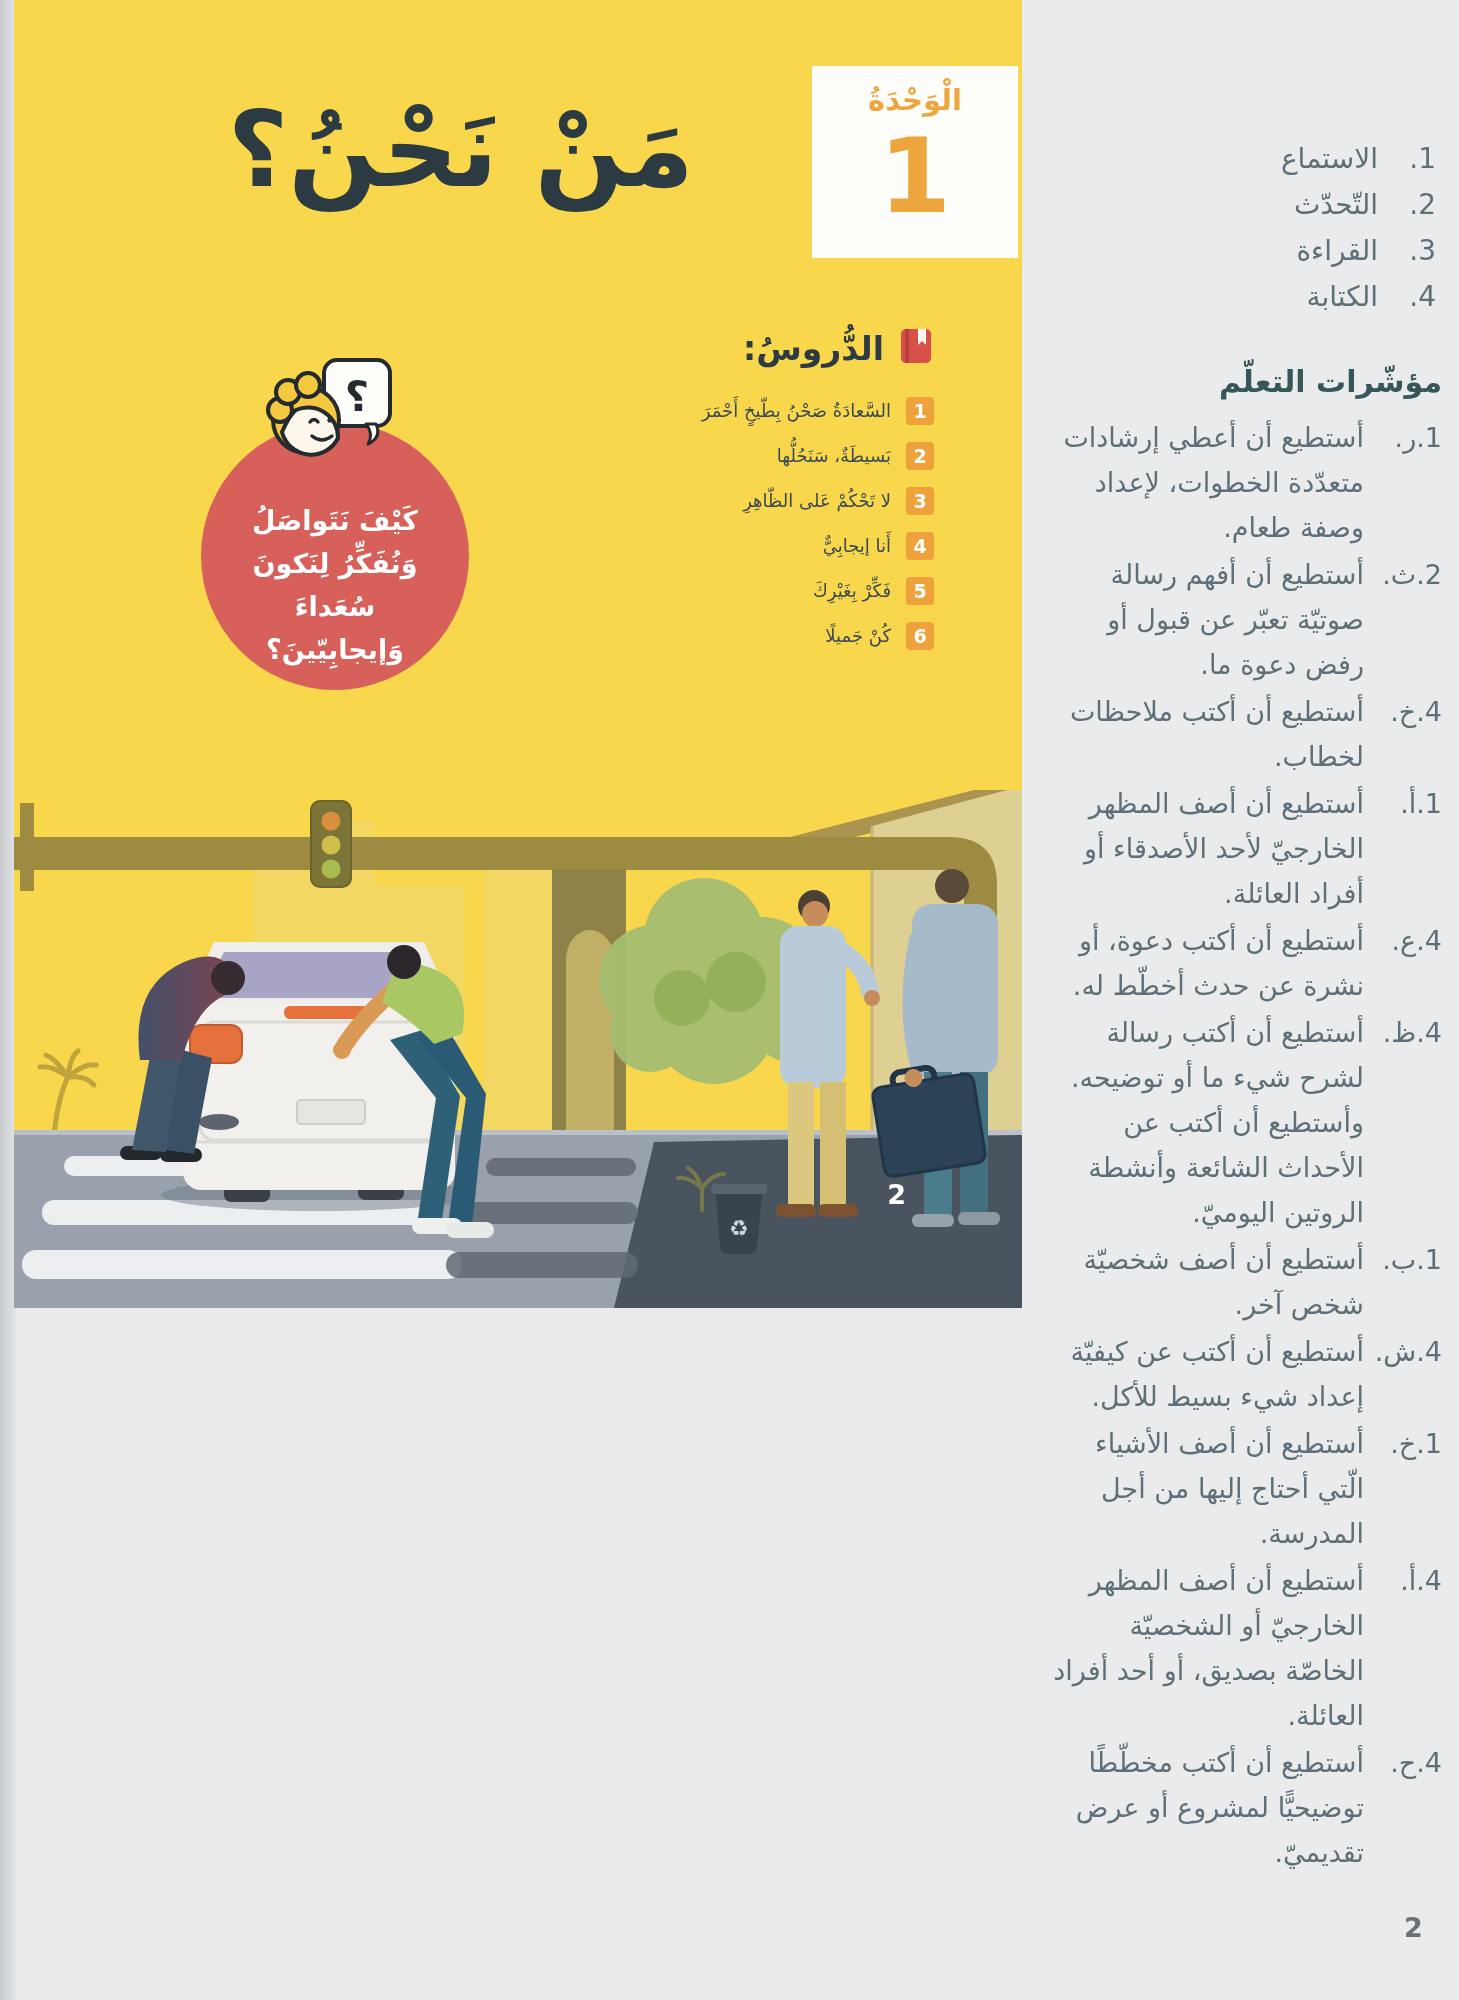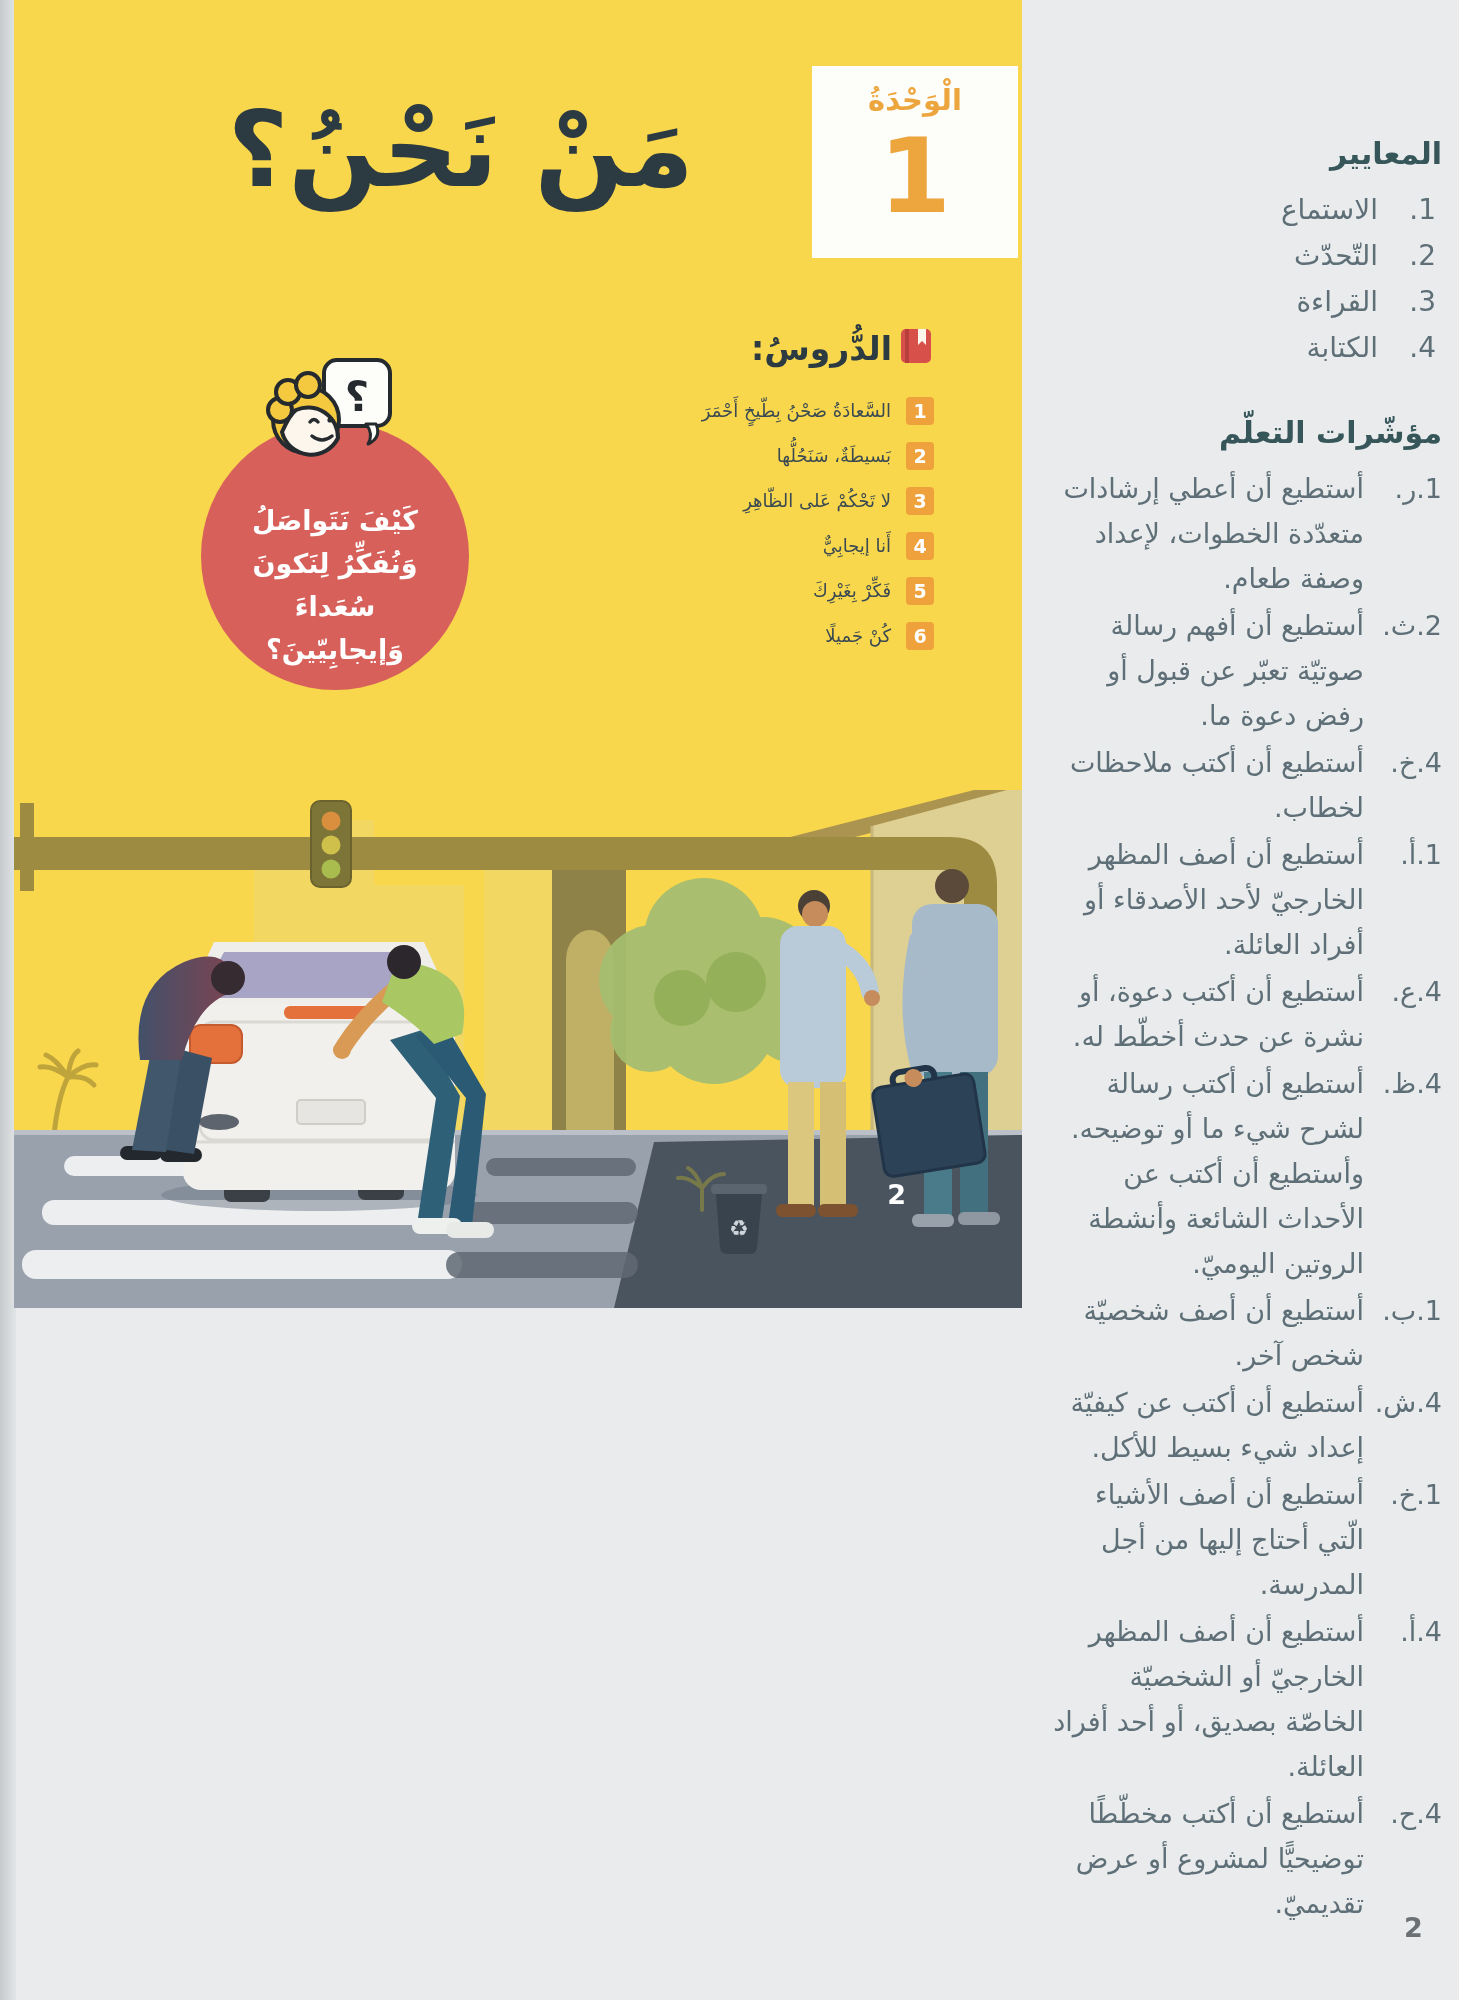--- a/index.html
+++ b/index.html
@@ -16,21 +16,21 @@
   
   .yellow-block{position:absolute;left:14px;top:0;width:1008px;height:1308px;background:var(--yellow)}
   .unit-badge{position:absolute;right:4px;top:66px;width:206px;height:192px;background:#fdfdfa;
     display:flex;flex-direction:column;align-items:center;justify-content:flex-start;padding-top:14px}
   .unit-badge .u-label{color:var(--orange);font-weight:bold;font-size:29px;line-height:40px}
   .unit-badge .u-num{color:var(--orange);font-weight:bold;font-size:104px;line-height:112px}
   .main-title{position:absolute;left:120px;top:70px;width:560px;text-align:right;
     color:var(--title-color);font-weight:bold;font-size:105px;line-height:160px;letter-spacing:-2px}
   
   .lessons{position:absolute;left:560px;top:326px;width:360px}
-  .lessons-head{display:flex;align-items:center;gap:8px;margin-bottom:18px;justify-content:flex-start}
+  .lessons-head{display:flex;align-items:center;gap:16px;margin-bottom:18px;justify-content:flex-start}
   .lessons-head .hd{font-size:33px;font-weight:bold;color:var(--title-color)}
   .lesson-row{display:flex;align-items:center;gap:15px;height:45px}
   .lesson-num{width:28px;height:28px;background:var(--lesson-square);border-radius:4px;color:#fff;
     font-weight:bold;font-size:19px;display:flex;align-items:center;justify-content:center;flex:none;direction:ltr}
   .lesson-text{font-size:18px;color:var(--lesson-text);white-space:nowrap}
   
   .q-circle{position:absolute;left:187px;top:422px;width:268px;height:268px;border-radius:50%;
     background:var(--circle-red);display:flex;flex-direction:column;align-items:center;justify-content:center;
     padding-top:58px;text-align:center}
   .q-circle .ln{color:#fff;font-weight:bold;font-size:27px;line-height:43px;white-space:nowrap}
@@ -274,21 +274,20 @@
           <circle cx="907" cy="286" r="9" fill="#c78c5c"></circle>
         </g>
       </g>
 
       <text x="892" y="414" font-size="27" font-weight="bold" fill="#ffffff">2</text>
     </svg>
   </div>
 
   <div class="right-col">
 
-    <div class="col-heading">المعايير</div>
 
     <div class="std-item">
       <span class="mk">1.</span>
       <span>الاستماع</span>
     </div>
     <div class="std-item">
       <span class="mk">2.</span>
       <span>التّحدّث</span>
     </div>
     <div class="std-item">

